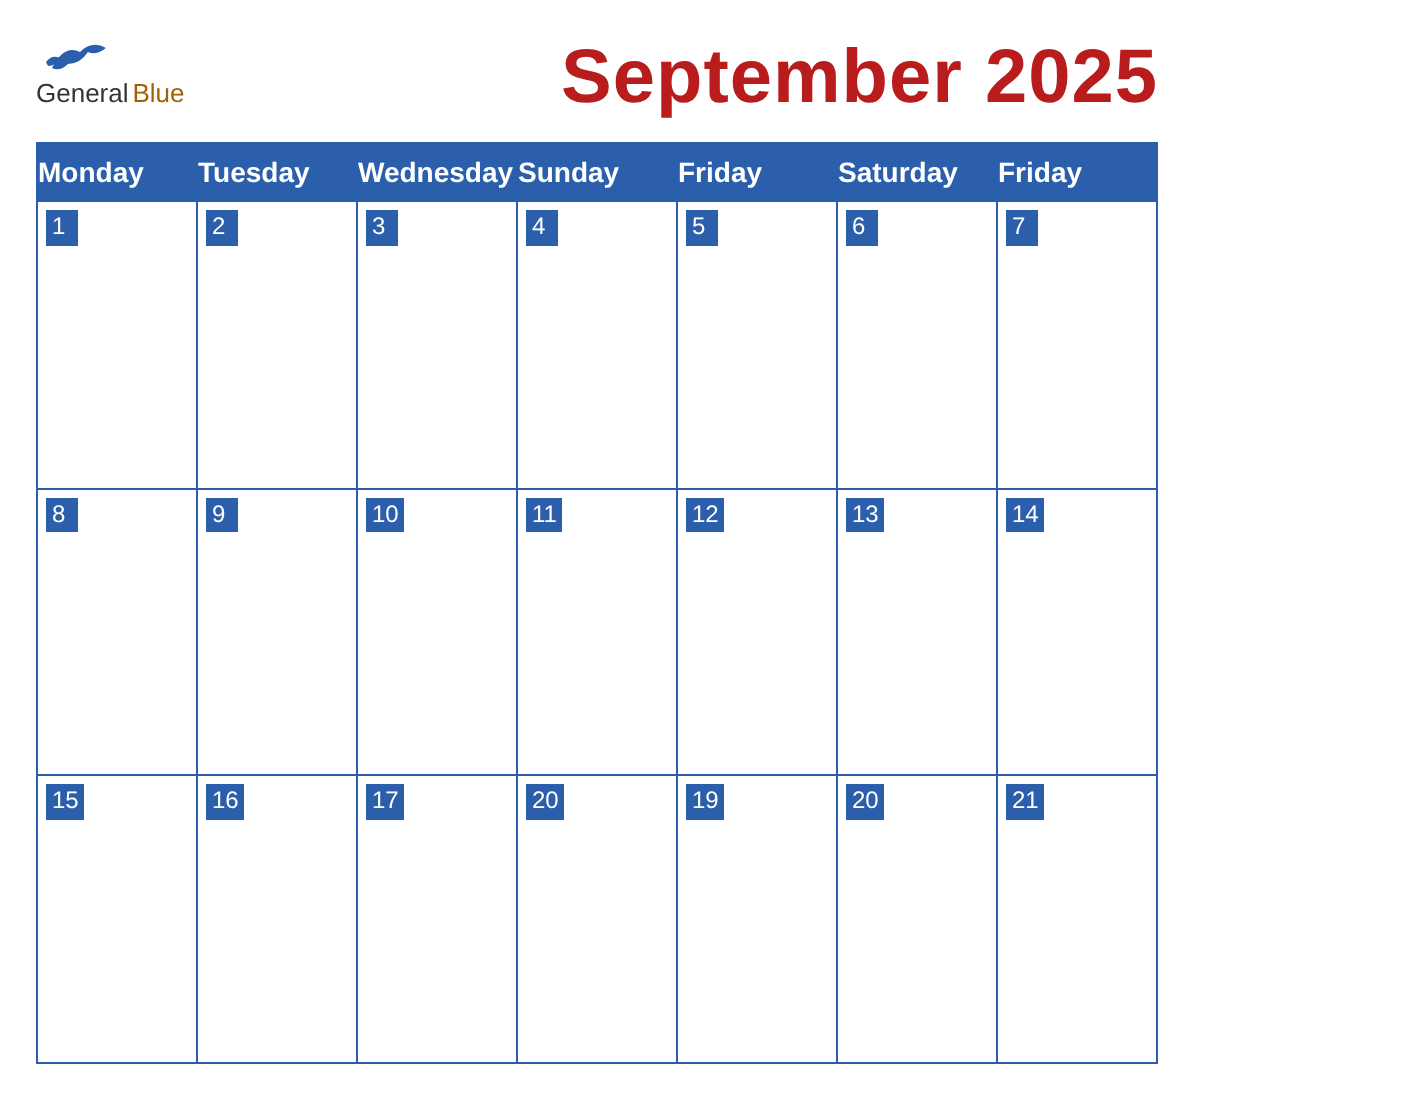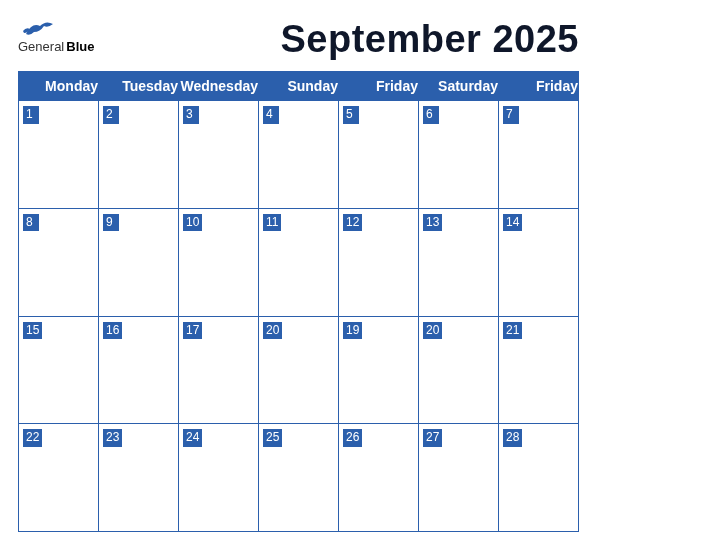--- a/index.html
+++ b/index.html
@@ -34,36 +34,36 @@
       color: #333;
       font-weight: normal;
       line-height: 1.1;
     }
     .logo-bird {
       width: 38px;
       height: 22px;
     }
     .month-title {
       font-size: 38px;
-      color: #0f172a;
+      color: #b91c1c;
       font-weight: bold;
       letter-spacing: 0.5px;
       text-align: center;
     }
     .calendar {
       flex: 1;
       border: 1.5px solid #2b5fac;
       border-collapse: collapse;
       width: 100%;
       table-layout: fixed;
     }
     .calendar th {
       background: #2b5fac;
       color: #fff;
-      text-align: right;
+      text-align: left;
       font-size: 14px;
       font-weight: bold;
       padding: 6px 0;
       border: 1px solid #2b5fac;
     }
     .calendar td {
       border: 1px solid #2b5fac;
       vertical-align: top;
       padding: 3px 4px;
       height: 72px;
@@ -86,21 +86,21 @@
   <div class="header">
     <div class="logo">
       <svg class="logo-bird" viewBox="0 0 38 22">
 
         <ellipse cx="19" cy="11" rx="18" ry="10" fill="none"></ellipse>
         <path d="M8 16 Q14 4 22 8 Q28 2 35 6 Q30 10 26 8 Q22 14 16 14 Q12 18 8 16Z" fill="#2b5fac"></path>
         <path d="M5 13 Q8 9 12 11 Q10 15 6 15Z" fill="#2b5fac"></path>
       </svg>
       <div style="display:flex;align-items:center;gap:0;">
         <span class="logo-text" style="font-size:13px;color:#333;">General</span>
-        <span class="logo-text" style="font-size:13px;color:#000000;font-weight:bold;margin-left:2px;">Blue</span>
+        <span class="logo-text" style="font-size:13px;color:#a16207;font-weight:normal;margin-left:2px;">Blue</span>
       </div>
     </div>
     <div class="month-title">September 2025</div>
   </div>
 
   <table class="calendar">
     <thead>
       <tr>
         <th>Monday</th>
         <th>Tuesday</th>
@@ -132,24 +132,15 @@
         </tr>
         <tr>
           <td><span class="day-num">15</span></td>
           <td><span class="day-num">16</span></td>
           <td><span class="day-num">17</span></td>
           <td><span class="day-num">20</span></td>
           <td><span class="day-num">19</span></td>
           <td><span class="day-num">20</span></td>
           <td><span class="day-num">21</span></td>
         </tr>
-        <tr>
-          <td><span class="day-num">22</span></td>
-          <td><span class="day-num">23</span></td>
-          <td><span class="day-num">24</span></td>
-          <td><span class="day-num">25</span></td>
-          <td><span class="day-num">26</span></td>
-          <td><span class="day-num">27</span></td>
-          <td><span class="day-num">28</span></td>
-        </tr>
       </tbody>
   </table>
 </div>
 
 </body></html>

